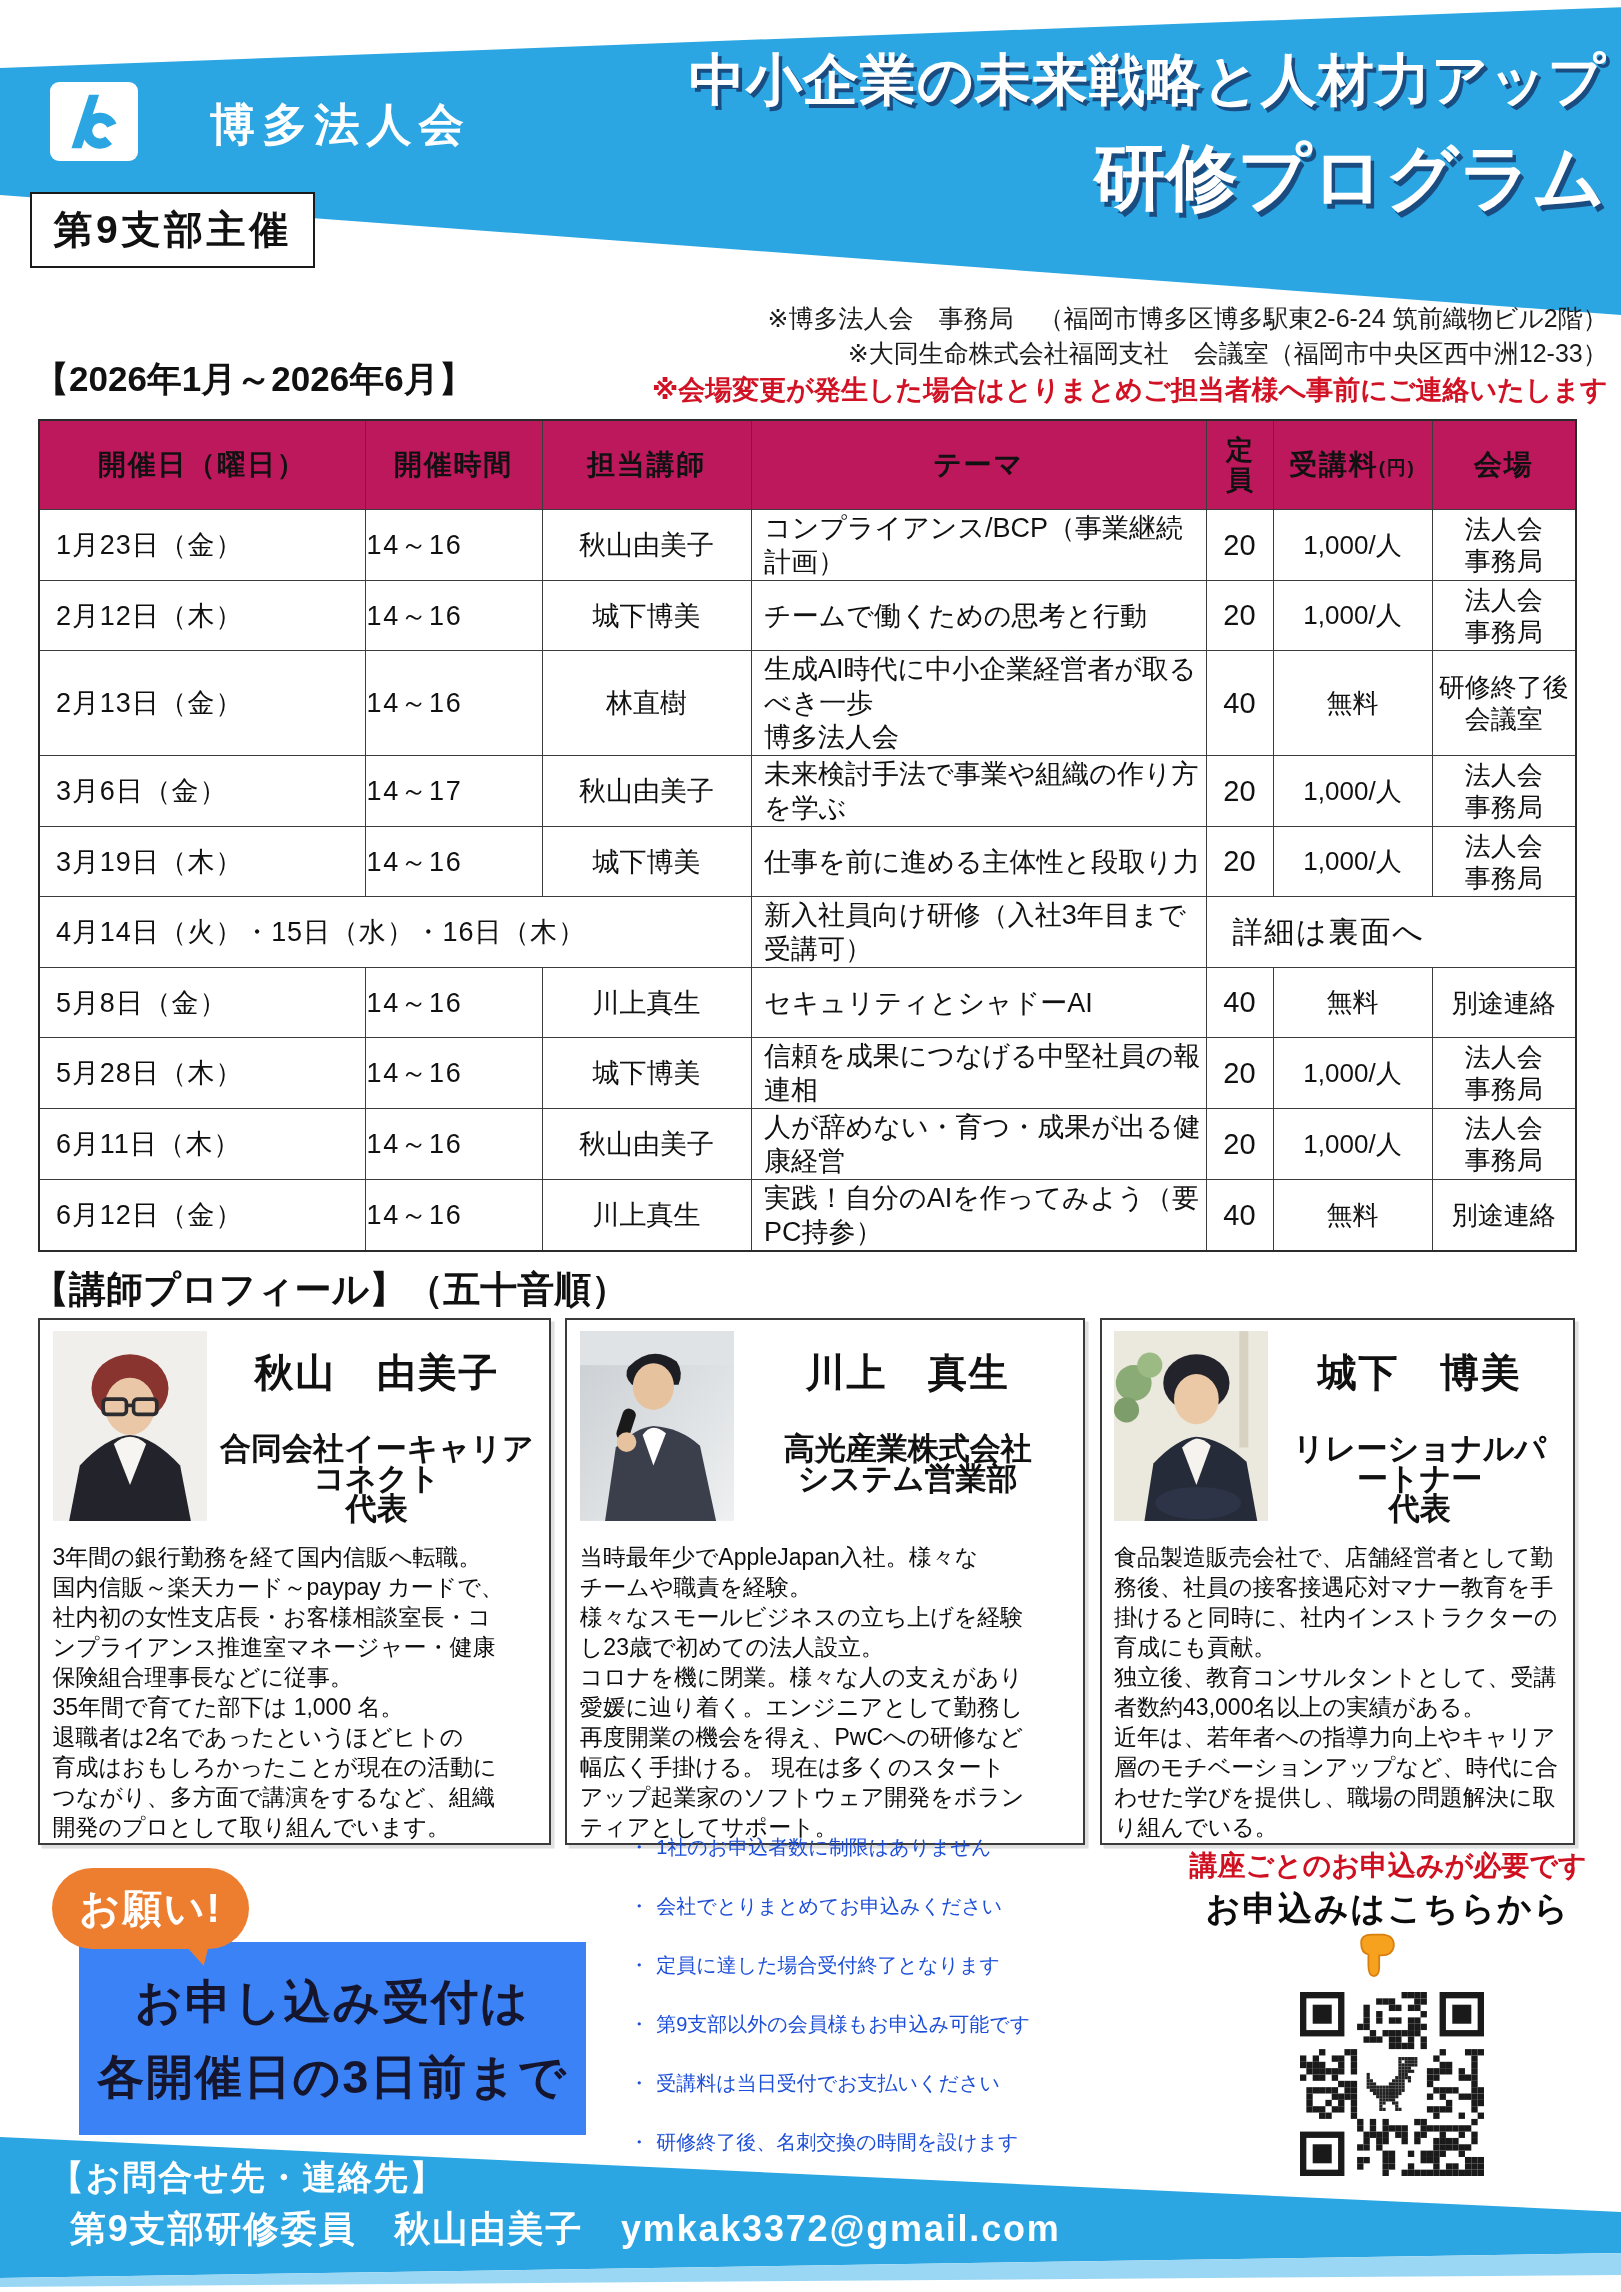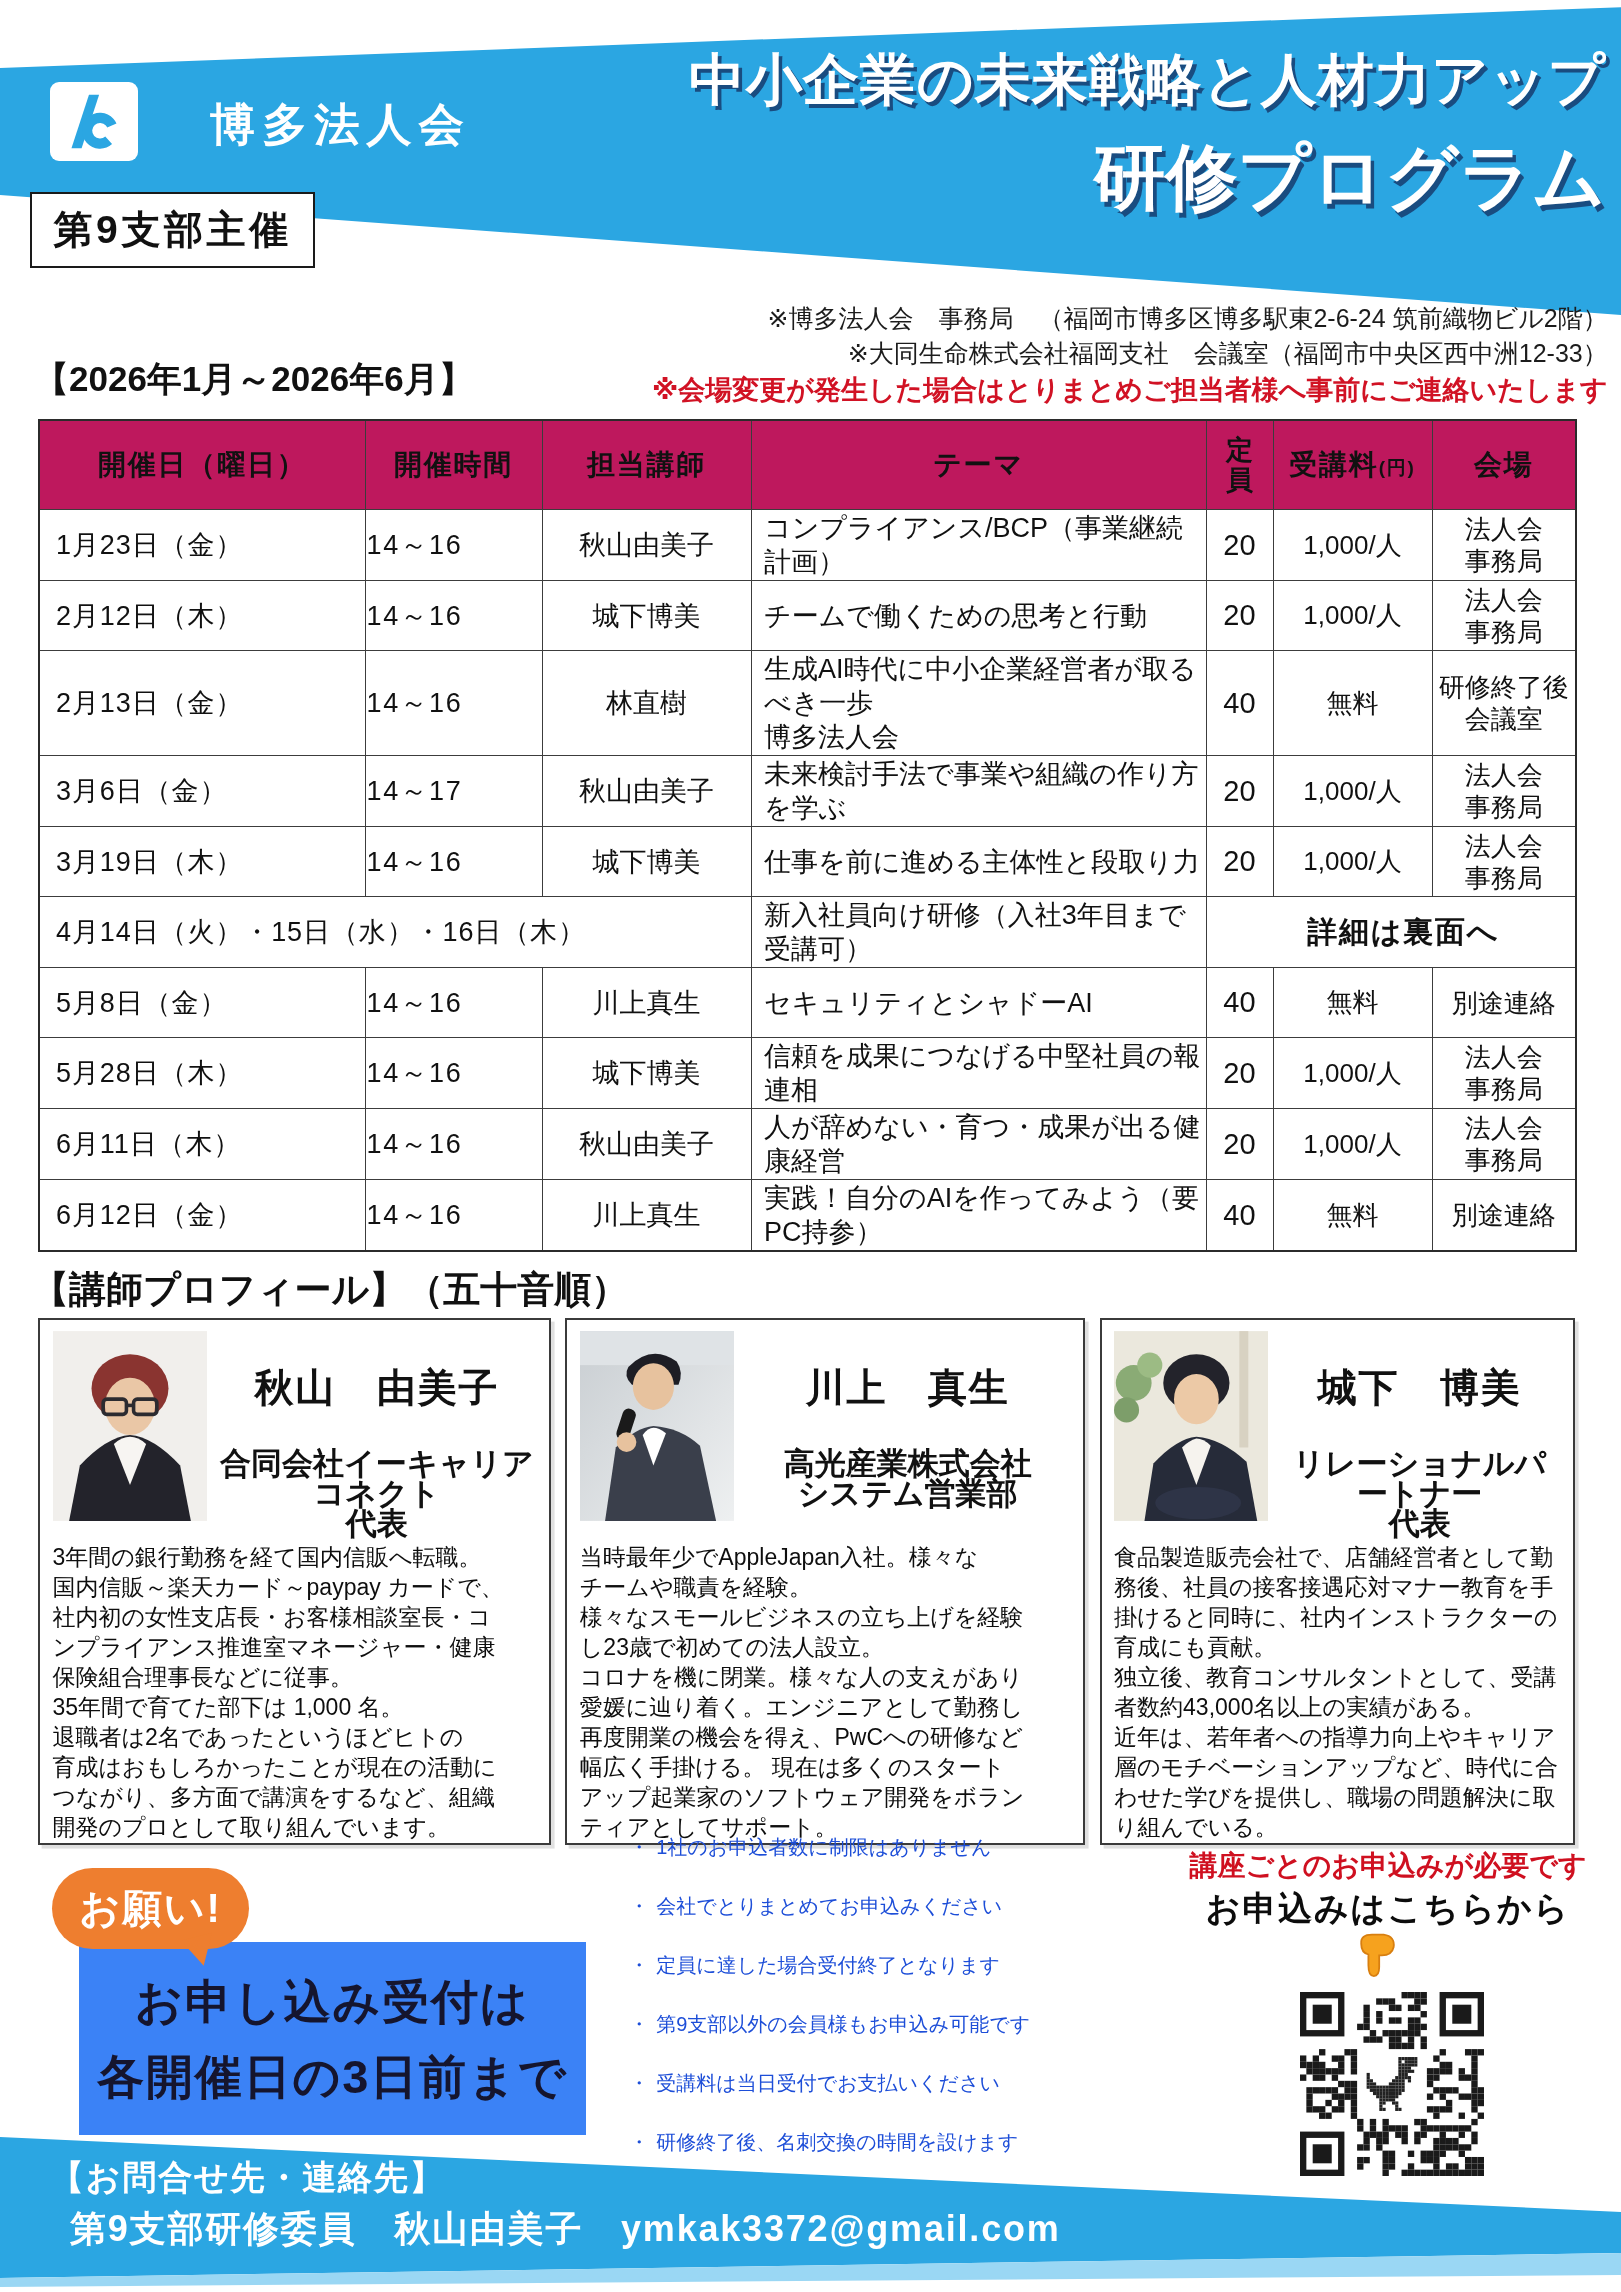--- a/index.html
+++ b/index.html
@@ -32,33 +32,33 @@
   .sched td{font-size:27px;vertical-align:middle;}
   td.c-date{text-align:left;padding-left:16px;letter-spacing:0.9px;}
   td.c-time{text-align:left;letter-spacing:1.8px;}
   td.c-inst{text-align:center;}
   td.c-theme{text-align:left;padding-left:12.5px;line-height:34px;}
   td.c-cap{text-align:center;font-size:29px;}
   td.c-fee{text-align:center;font-size:26px;}
   td.c-venue{text-align:center;font-size:26px;line-height:32px;}
   th .vert{display:inline-block;width:1.15em;line-height:30px;font-size:27px;letter-spacing:0;}
   th .unit{font-size:19px;font-weight:600;}
-  td.note-strong{font-size:30px;font-weight:700;text-align:center;padding-left:26px;letter-spacing:1.8px;}
+  td.note-strong{font-size:30px;font-weight:400;text-align:left;padding-left:26px;letter-spacing:1.8px;}
 
   
   .prof-title{position:absolute;left:32px;top:1265px;font-size:37px;font-weight:700;}
   .cards{position:absolute;left:38px;top:1318px;width:1537px;display:flex;gap:14.3px;}
   .card{border:2.7px solid #3b3b3b;background:#fff;padding:10.7px 12.5px;height:527px;box-sizing:border-box;
         box-shadow:3.6px 3.6px 0 rgba(0,0,0,.12);}
   .card.c1{width:518px;}.card.c2{width:525px;}.card.c3{width:480px;}
   .card-top{display:flex;gap:10.7px;height:199px;}
   .photo{width:154px;height:190px;flex:none;}
   .photo svg{display:block;}
   .nmblock{flex:1;text-align:center;}
-  .name{margin-top:30px;font-size:39px;font-weight:700;letter-spacing:1.8px;}
+  .name{margin-top:15px;font-size:39px;font-weight:700;letter-spacing:1.8px;}
   .orgline{margin-top:34px;font-size:31px;font-weight:700;line-height:30px;}
   .bio{margin-top:12.5px;font-size:23px;line-height:30px;color:#0e0e0e;}
 
   
   .bubble{position:absolute;left:52px;top:1868px;width:197px;height:81px;background:#EE7E2F;border-radius:47px;
         color:#fff;font-size:40px;font-weight:800;display:flex;align-items:center;justify-content:center;
         letter-spacing:1.8px;z-index:4;}
   .bubble-tail{position:absolute;left:186px;top:1936px;width:0;height:0;border:16px solid transparent;
         border-top:30px solid #EE7E2F;transform:rotate(-14deg);z-index:4;}
   .deadline{position:absolute;left:79px;top:1942px;width:507px;height:193px;background:#3b82f6;

